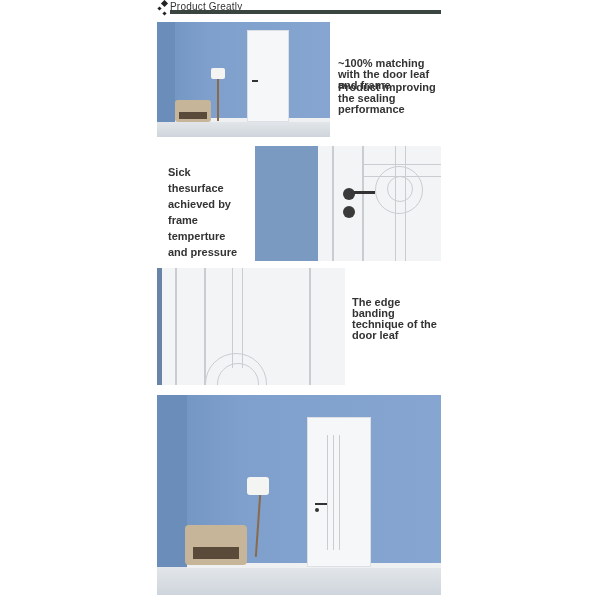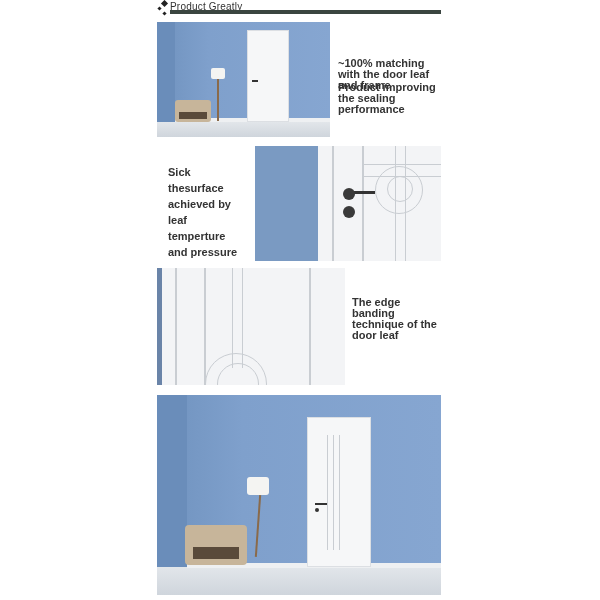--- a/index.html
+++ b/index.html
@@ -33,21 +33,21 @@
   <div class="abs door" style="left:90px;top:8px;width:42px;height:92px;"></div>
   <div class="abs" style="left:95px;top:58px;width:6px;height:2px;background:#333;"></div>
   <div class="abs" style="left:54px;top:46px;width:14px;height:11px;background:#f4f4f2;border-radius:2px;"></div>
   <div class="abs" style="left:60px;top:57px;width:2px;height:42px;background:#8a6a4a;"></div>
   <div class="abs" style="left:18px;top:78px;width:36px;height:22px;background:#c7b59a;border-radius:3px;"></div>
   <div class="abs" style="left:22px;top:90px;width:28px;height:7px;background:#5a4a3a;"></div>
 </div>
 <div class="abs txt" style="left:338px;top:58px;width:100px;">~100% matching with the door leaf and frame</div>
 <div class="abs txt" style="left:338px;top:82px;width:100px;">Product improving the sealing performance</div>
 
-<div class="abs txt" style="left:168px;top:164px;width:78px;line-height:16px;">Sick thesurface achieved by leaf temperture and pressure</div>
+<div class="abs txt" style="left:168px;top:164px;width:78px;line-height:16px;">Sick thesurface achieved by frame temperture and pressure</div>
 <div class="abs" style="left:255px;top:146px;width:186px;height:115px;overflow:hidden;background:#f3f4f6;">
   <div class="abs" style="left:0;top:0;width:63px;height:115px;background:#7a9ac2;"></div>
   <div class="abs groove" style="left:77px;top:0;width:2px;height:115px;"></div>
   <div class="abs groove" style="left:107px;top:0;width:2px;height:115px;"></div>
   <div class="abs groove" style="left:140px;top:0;width:1px;height:115px;"></div>
   <div class="abs groove" style="left:150px;top:0;width:1px;height:115px;"></div>
   <div class="abs" style="left:108px;top:18px;width:78px;height:1px;background:#c9cdd2;"></div>
   <div class="abs" style="left:108px;top:30px;width:78px;height:1px;background:#c9cdd2;"></div>
   <div class="abs" style="left:132px;top:30px;width:24px;height:24px;border:1px solid #c9cdd2;border-radius:50%;"></div>
   <div class="abs" style="left:120px;top:20px;width:46px;height:46px;border:1px solid #c9cdd2;border-radius:50%;"></div>

